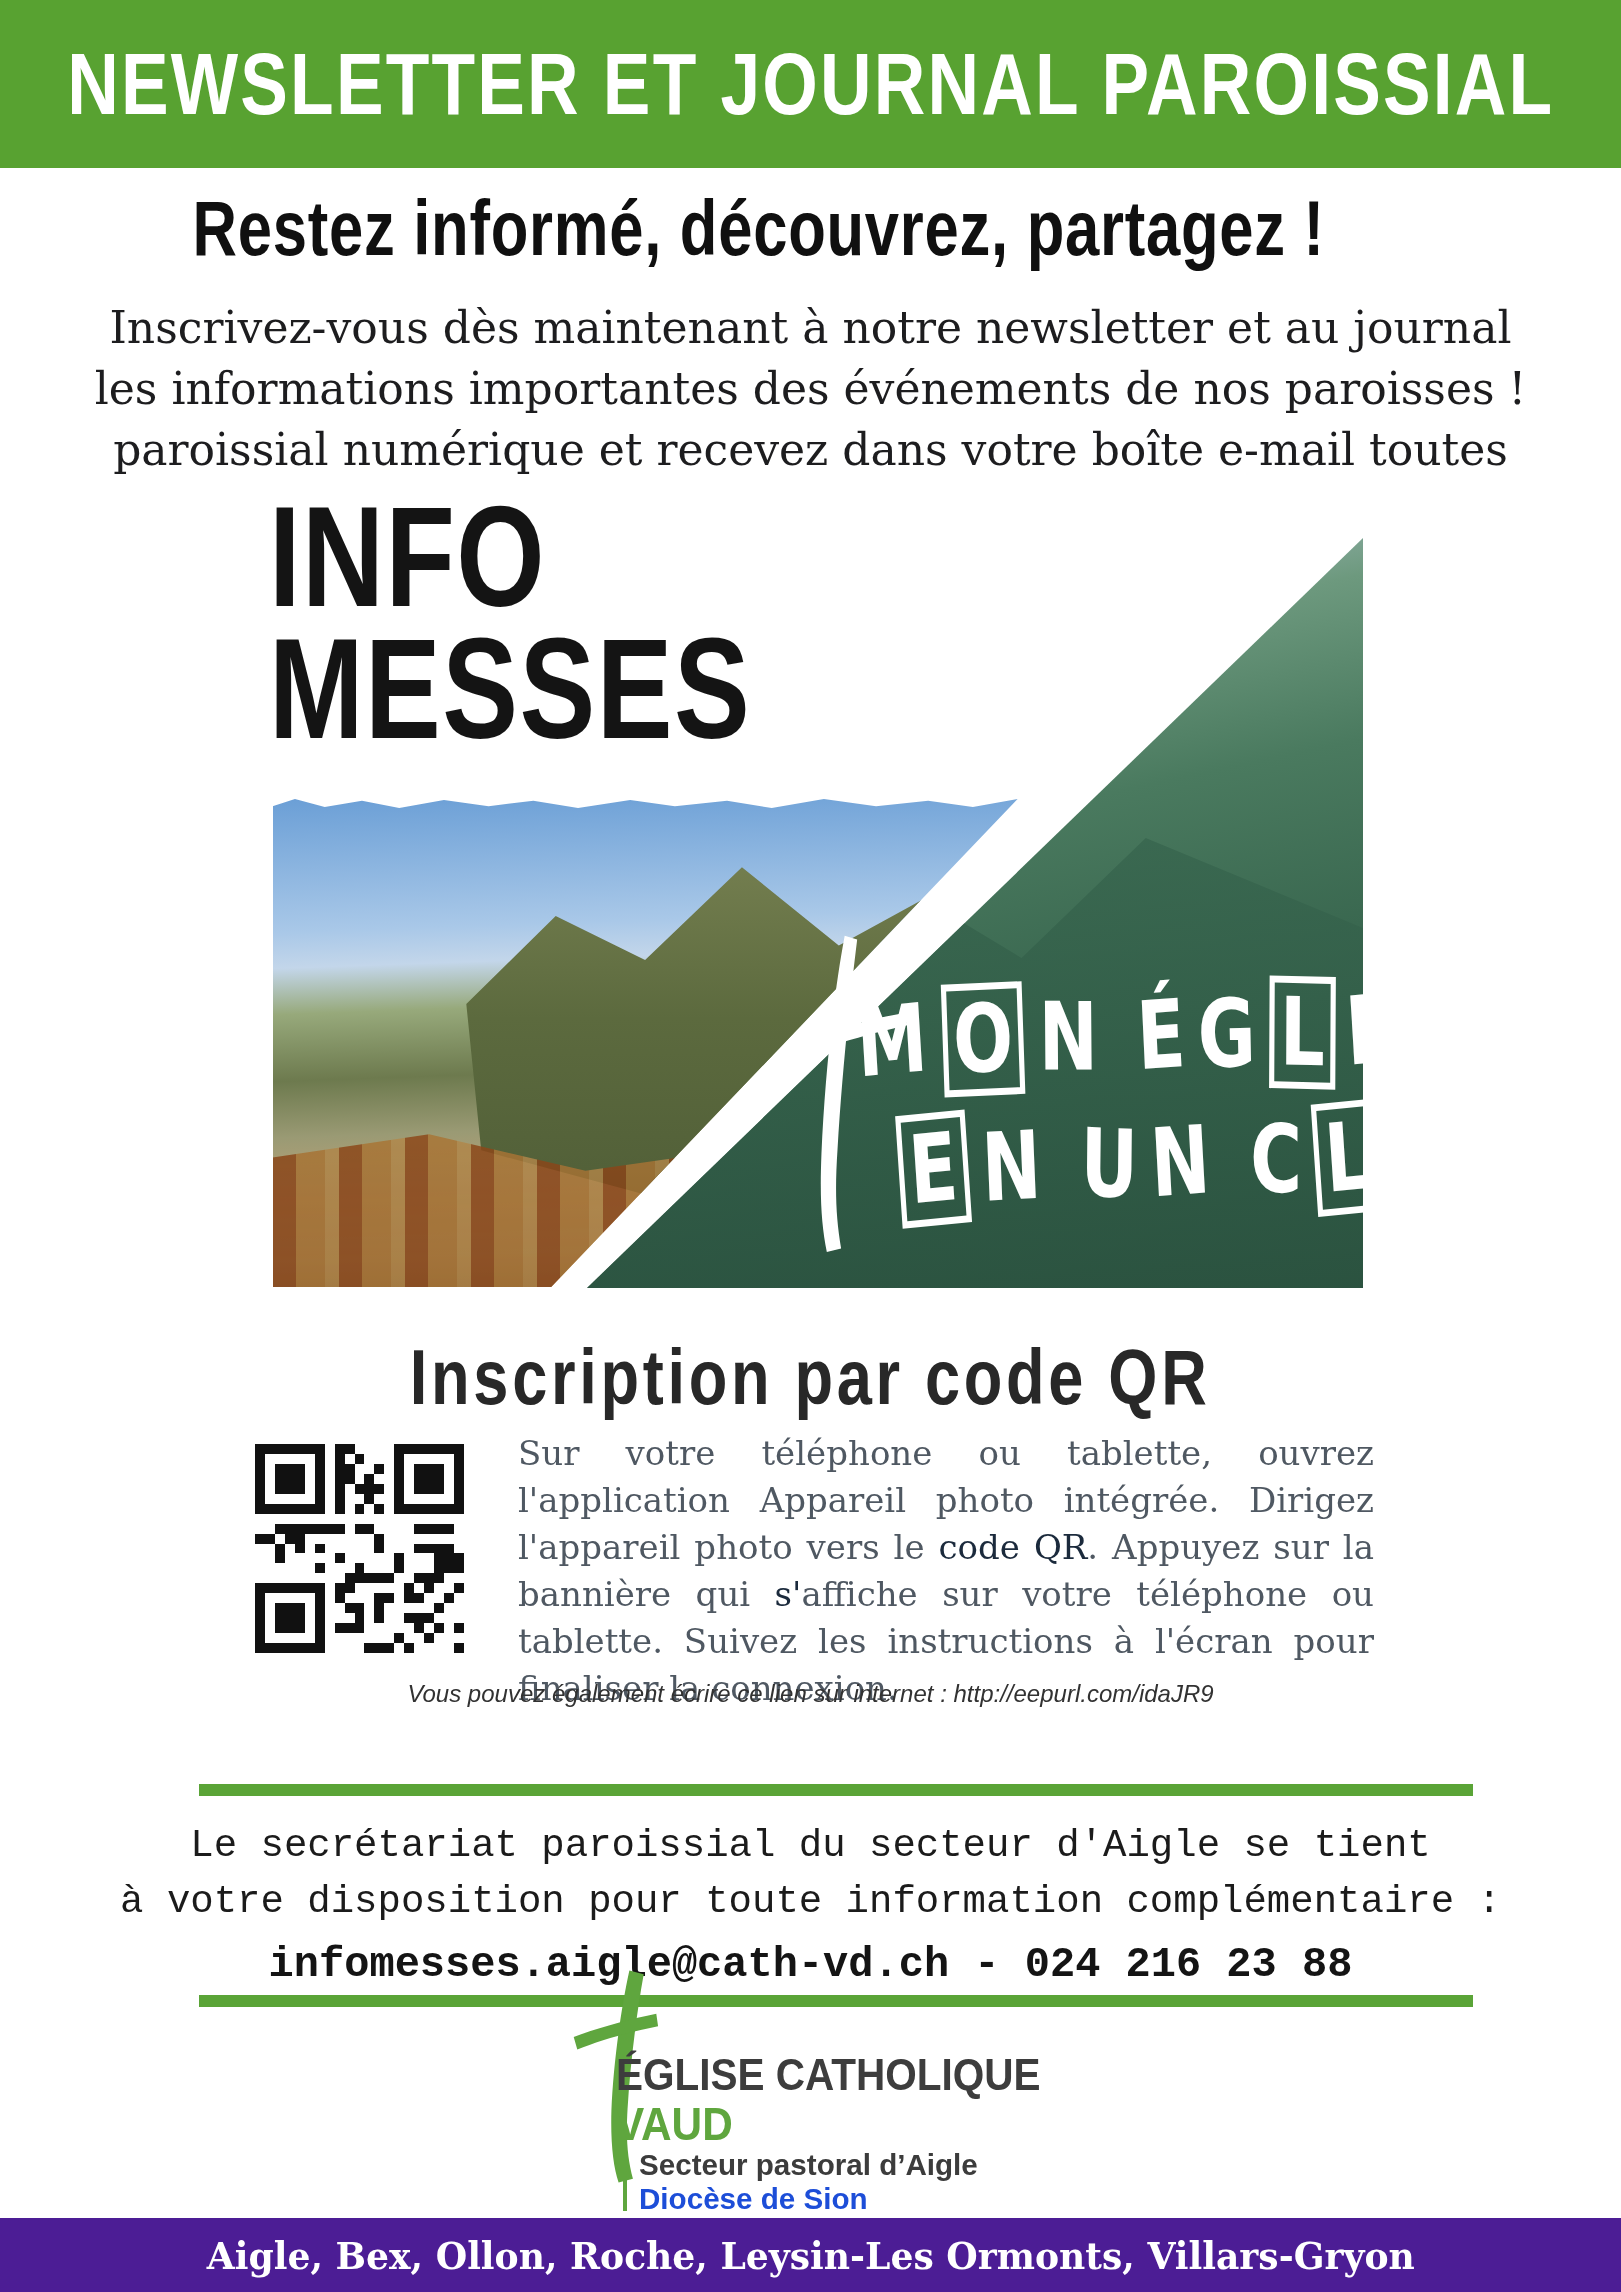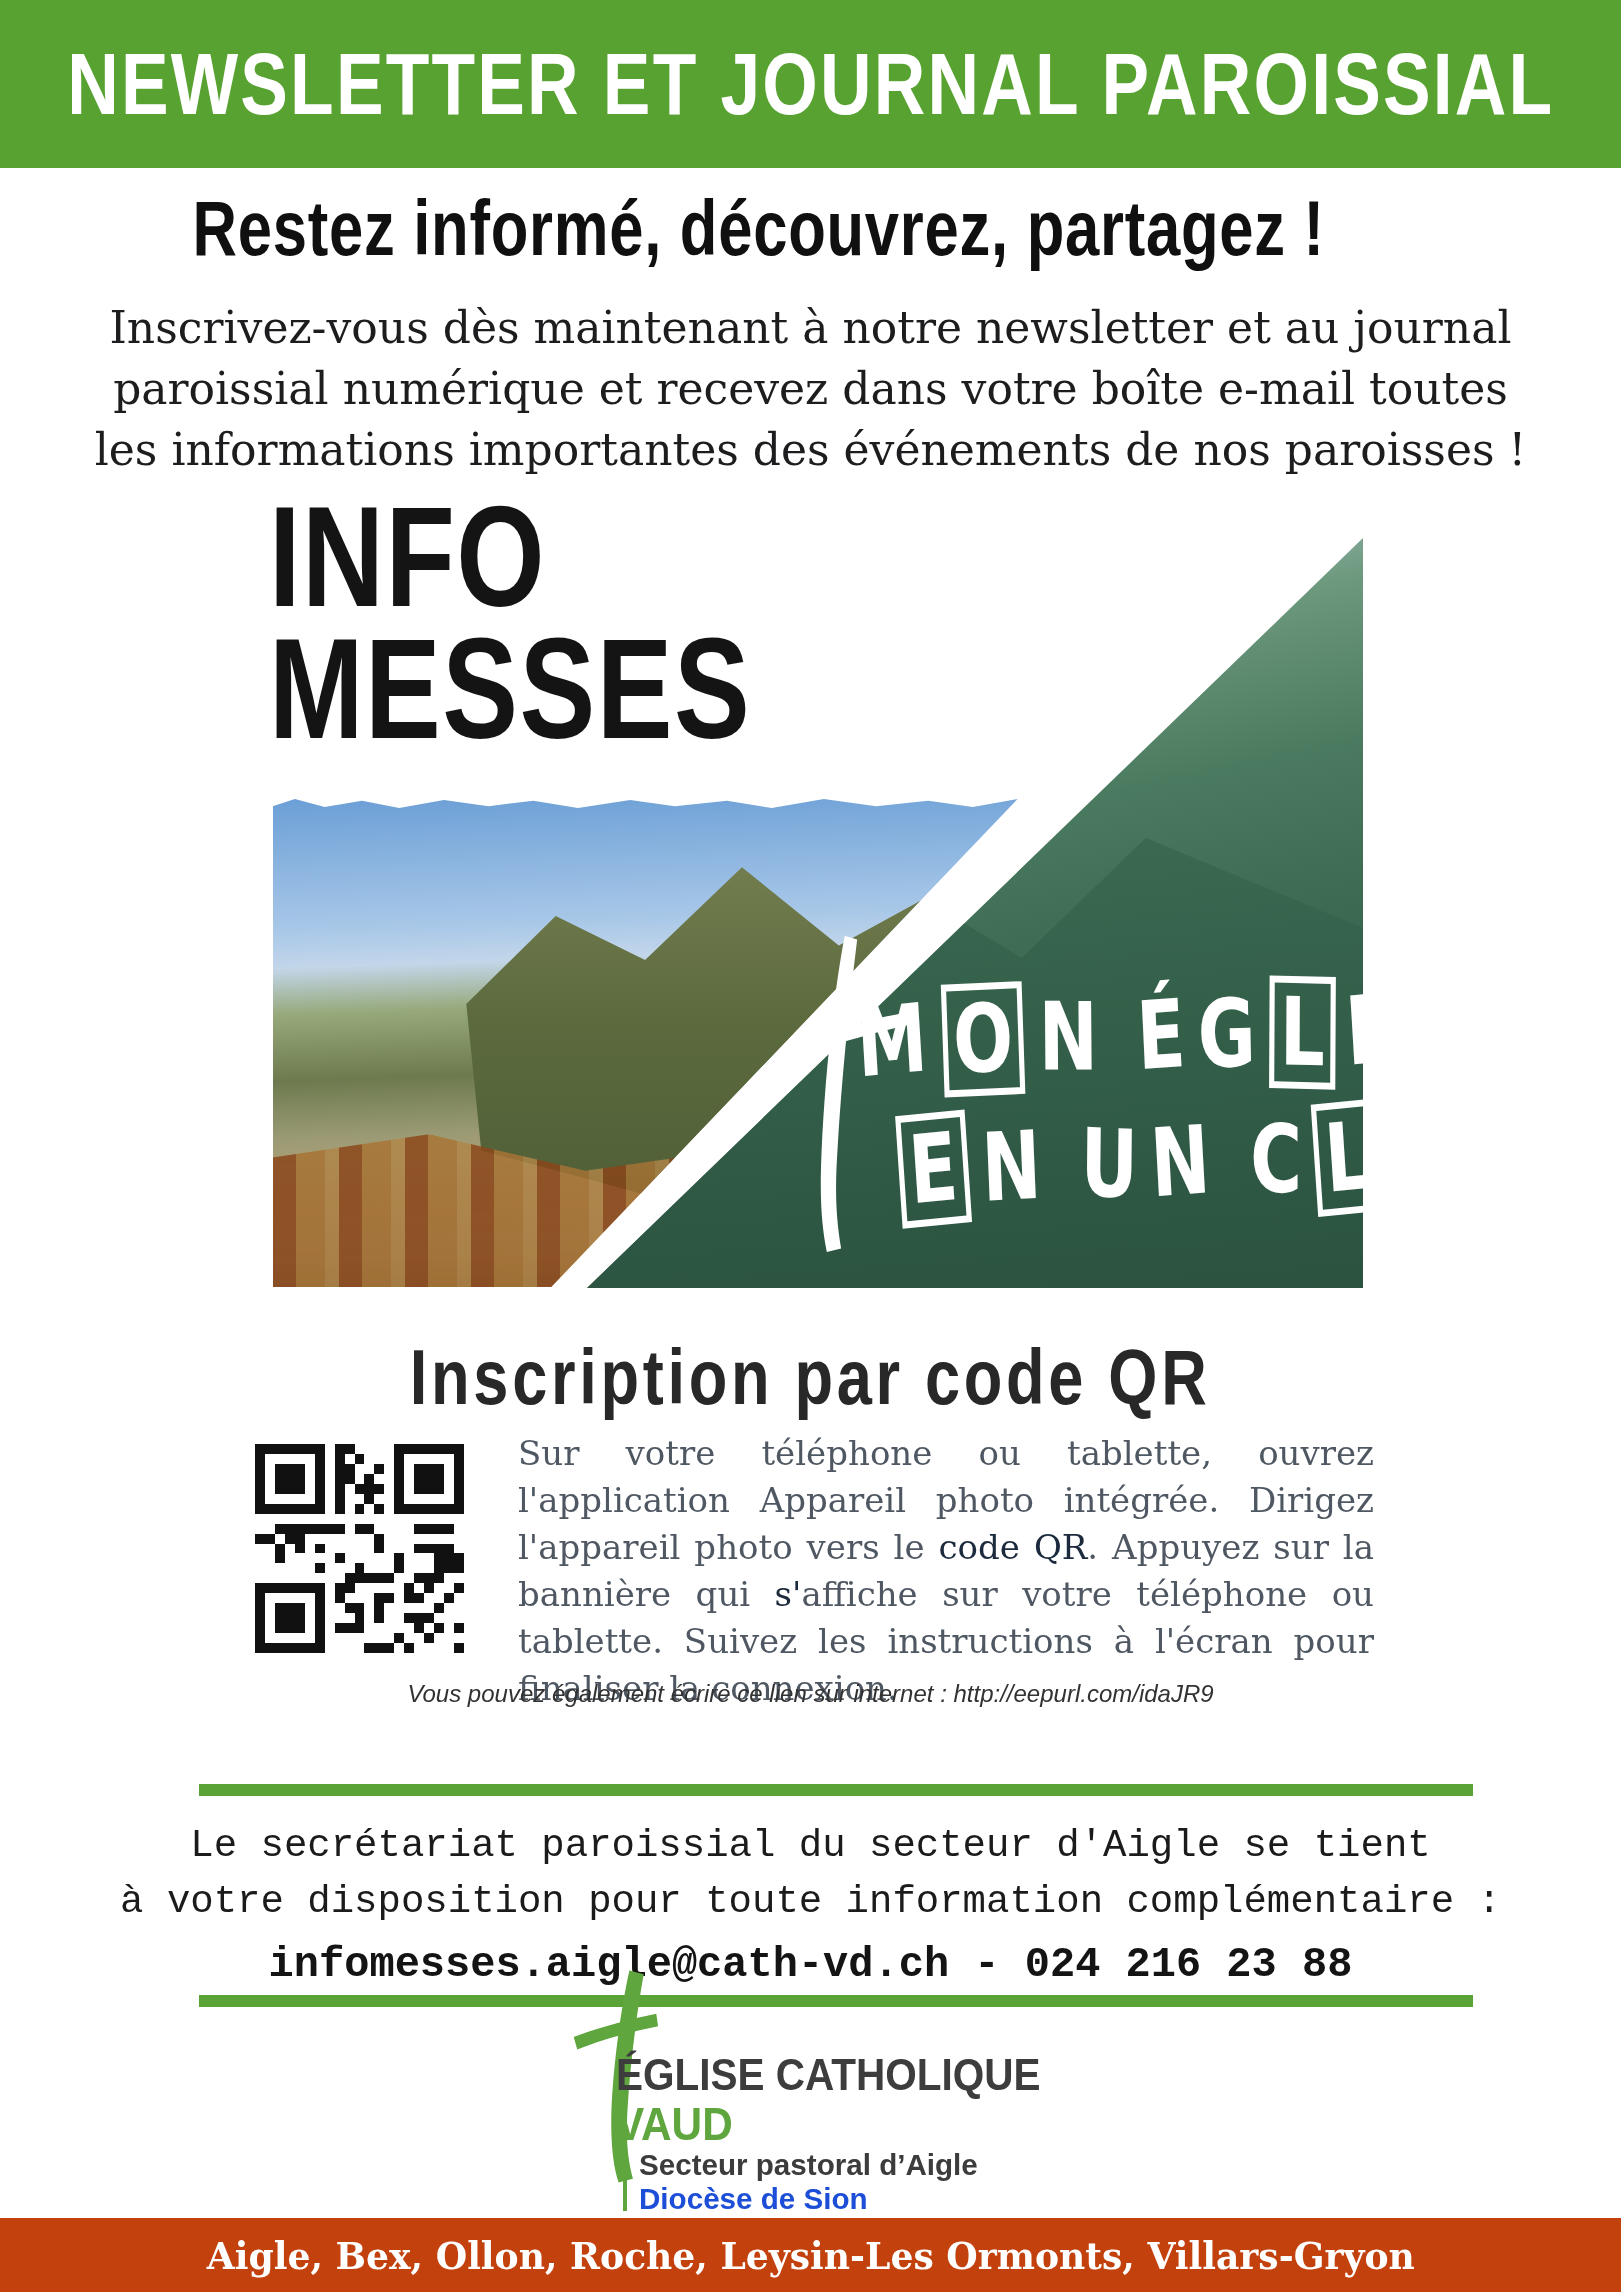--- a/index.html
+++ b/index.html
@@ -86,39 +86,39 @@
   .logo-name1 { left:616px; top:2049px; color:#3d3d3d; font-weight:bold; font-size:45px;
                 letter-spacing:0; transform:scaleX(.9); transform-origin:left top;
                 white-space:nowrap; }
   .logo-name2 { left:616px; top:2096px; color:#5fa63e; font-weight:bold; font-size:47px;
                 transform:scaleX(.9); transform-origin:left top; }
   .logo-vline { left:623px; top:2148px; width:3.6px; height:63px; background:#5fa63e; }
   .logo-sub1 { left:639px; top:2148px; color:#3c3c3c; font-size:29.6px; font-weight:bold; }
   .logo-sub2 { left:639px; top:2182px; color:#1d4ed8; font-size:29.6px; font-weight:bold; }
 
   
-  .footer { left:0; top:2218px; width:1621px; height:74px; background:#c2410c;
+  .footer { left:0; top:2218px; width:1621px; height:74px; background:#4c1d95;
             display:flex; align-items:center; justify-content:center; }
   .footer span { color:#ffffff; font-family:"DejaVu Serif", serif; font-weight:bold;
                  font-size:38px; transform:scaleX(.95); white-space:nowrap; }
 </style>
 </head>
 <body>
 
 <header class="abs banner">
   <span class="banner-text">NEWSLETTER ET JOURNAL PAROISSIAL</span>
 </header>
 
 <div class="abs headline">
   <span>Restez informé, découvrez, partagez !</span>
 </div>
 <div class="abs intro">
   <div>Inscrivez-vous dès maintenant à notre newsletter et au journal</div>
+  <div>les informations importantes des événements de nos paroisses !</div>
   <div>paroissial numérique et recevez dans votre boîte e-mail toutes</div>
-  <div>les informations importantes des événements de nos paroisses !</div>
 </div>
 
 <div class="abs collage">
   <div class="abs info-title">INFO
 MESSES</div>
 
   <div class="abs photo-left">
     <div class="mountain"></div>
     <div class="town"></div>
   </div>

